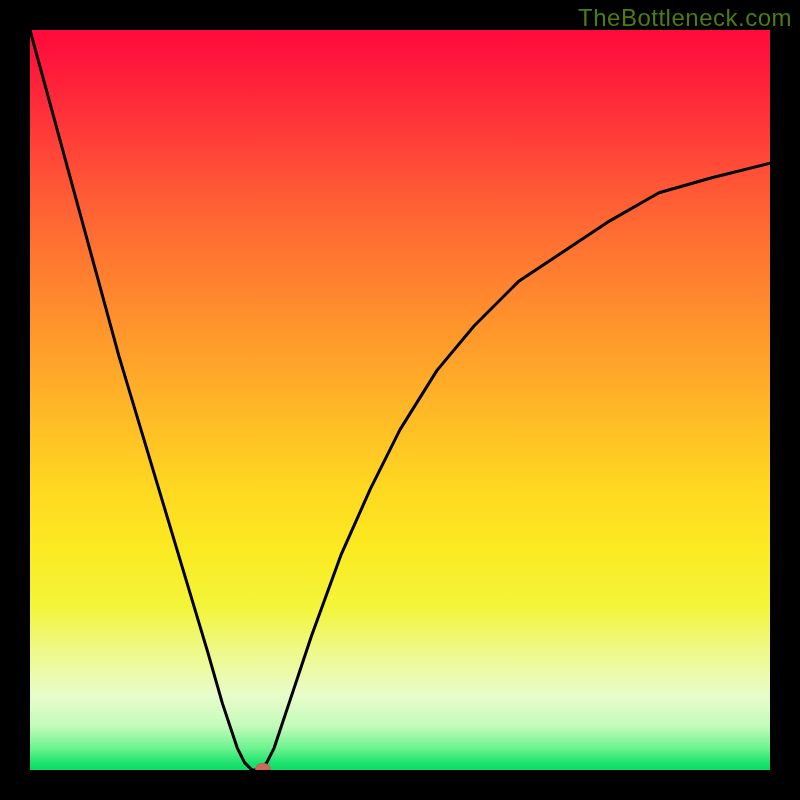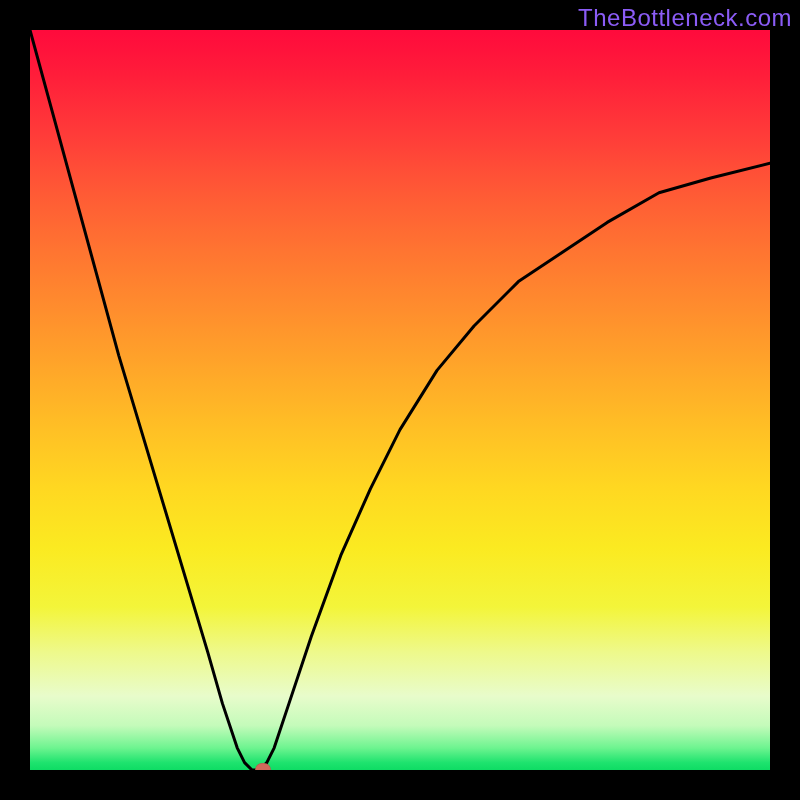--- a/index.html
+++ b/index.html
@@ -14,21 +14,21 @@
   .frame {
     position: relative;
     width: 800px;
     height: 800px;
     background: #000;
   }
   .watermark {
     position: absolute;
     top: 4px;
     right: 8px;
-    color: #8b5cf6;
+    color: #4d7c0f;
     font-size: 24px;
     font-weight: 500;
     letter-spacing: 0.5px;
     z-index: 10;
   }
   .plot-area {
     position: absolute;
     left: 30px;
     top: 30px;
     width: 740px;

